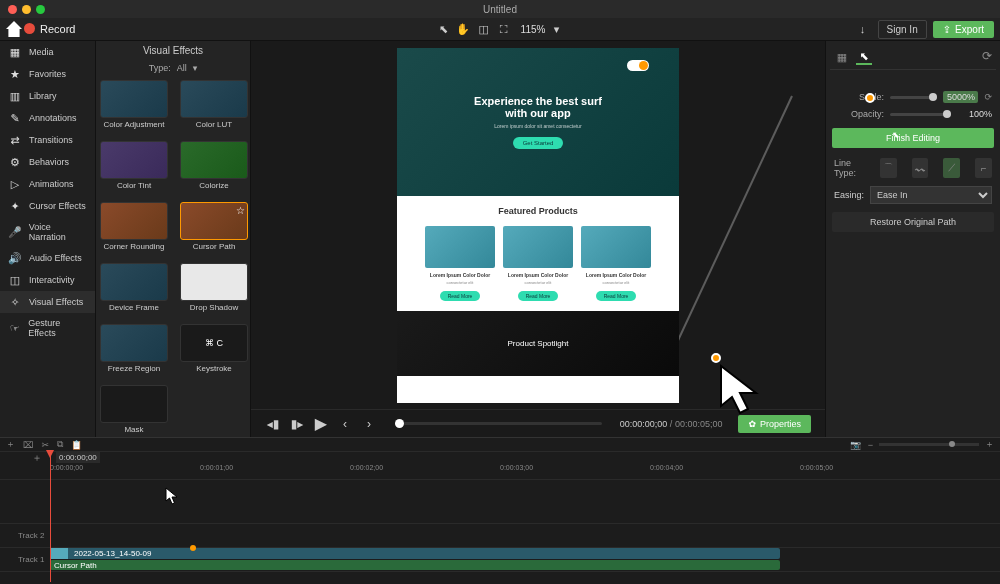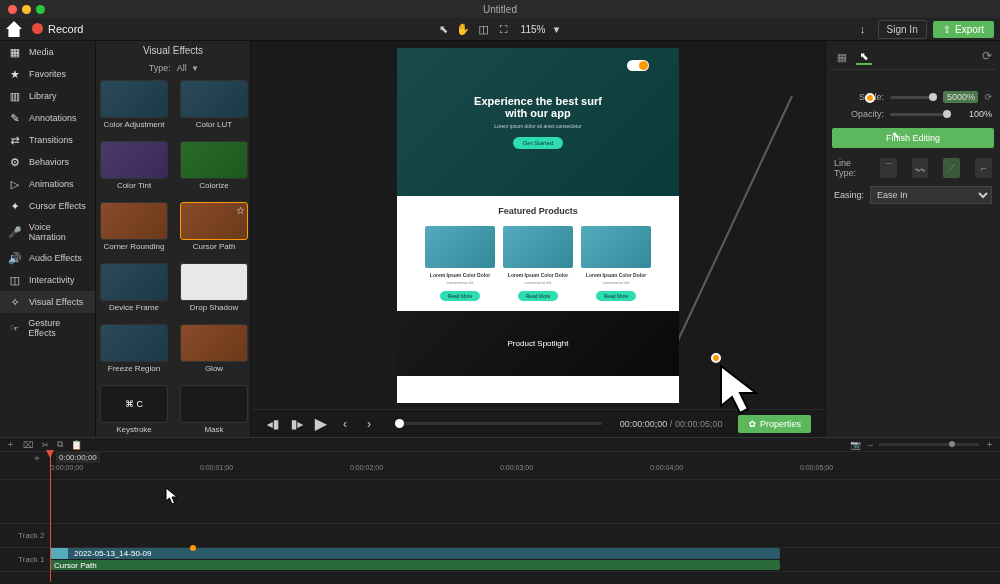--- a/index.html
+++ b/index.html
@@ -8,21 +8,21 @@
 
 .tbar{height:18px;background:#2a2a2a;display:flex;align-items:center;position:relative;padding-left:8px}
 .dots{display:flex;gap:5px}
 .dot{width:9px;height:9px;border-radius:50%}
 .d-r{background:#ff5f56}.d-y{background:#ffbd2e}.d-g{background:#27c93f}
 .title{position:absolute;left:50%;transform:translateX(-50%);font-size:10px;color:#aaa}
 
 
 .tool{height:23px;background:#232323;display:flex;align-items:center;padding:0 6px;border-bottom:1px solid #111}
 .home{width:16px;height:16px;background:#fff;clip-path:polygon(50% 0,100% 50%,85% 50%,85% 100%,15% 100%,15% 50%,0 50%)}
-.rec{display:flex;align-items:flex-start;gap:5px;margin-left:10px;color:#eee;font-size:11px}
+.rec{display:flex;align-items:flex-start;gap:5px;margin-left:2px;color:#eee;font-size:11px}
 .rec-dot{width:11px;height:11px;border-radius:50%;background:#e74c3c}
 .tcenter{position:absolute;left:50%;transform:translateX(-50%);display:flex;align-items:center;gap:2px}
 .tbtn{width:18px;height:18px;display:flex;align-items:center;justify-content:center;color:#ccc;font-size:11px}
 .zoom{font-size:10px;color:#ddd;margin-left:6px}
 .tright{margin-left:auto;display:flex;align-items:center;gap:6px}
 .signin{color:#ccc;font-size:10px;padding:3px 8px;border:1px solid #444;border-radius:2px}
 .export{background:#5cb85c;color:#fff;font-size:10px;padding:3px 10px;border-radius:2px;display:flex;align-items:center;gap:4px}
 
 
 .main{display:flex;height:396px}
@@ -265,24 +265,20 @@
         </div>
         <div class="ecell">
           <div class="ethumb white"></div>
           <div class="elab">Drop Shadow</div>
         </div>
         <div class="ecell">
           <div class="ethumb "></div>
           <div class="elab">Freeze Region</div>
         </div>
         <div class="ecell">
-          <div class="ethumb orange"></div>
-          <div class="elab">Glow</div>
-        </div>
-        <div class="ecell">
           <div class="ethumb dark">⌘ C</div>
           <div class="elab">Keystroke</div>
         </div>
         <div class="ecell">
           <div class="ethumb dark"></div>
           <div class="elab">Mask</div>
         </div>
       </div>
   </div>
 
@@ -372,20 +368,21 @@
       <div class="ltype-l">Line Type:</div>
       <div class="lopt">⌒</div>
       <div class="lopt">〰</div>
       <div class="lopt on">⟋</div>
       <div class="lopt">⌐</div>
     </div>
     <div class="easing">
       <span>Easing:</span>
       <select><option>Ease In</option></select>
     </div>
+    <div class="restore">Restore Original Path</div>
   </div>
 </div>
 
 <div class="tline">
   <div class="tctl">
     <span>＋</span>
     <span>⌧</span>
     <span>✂</span>
     <span>⧉</span>
     <span>📋</span>

